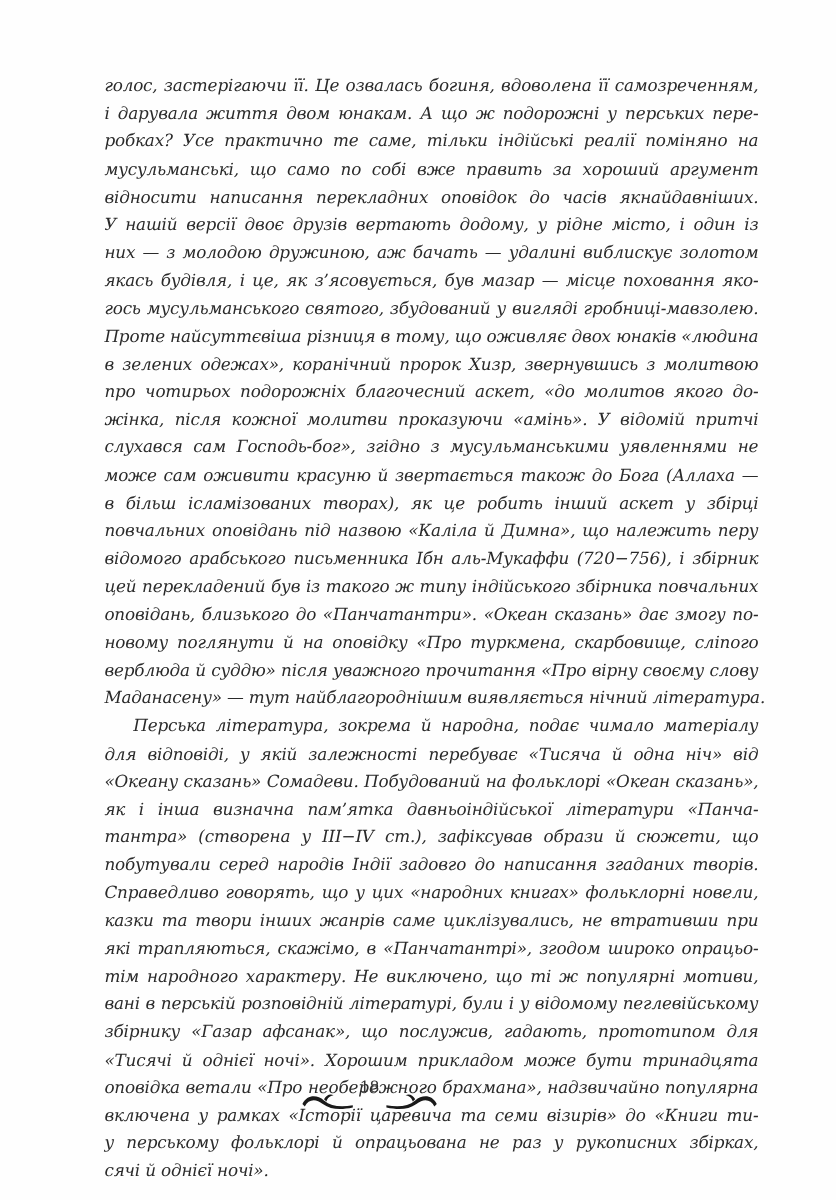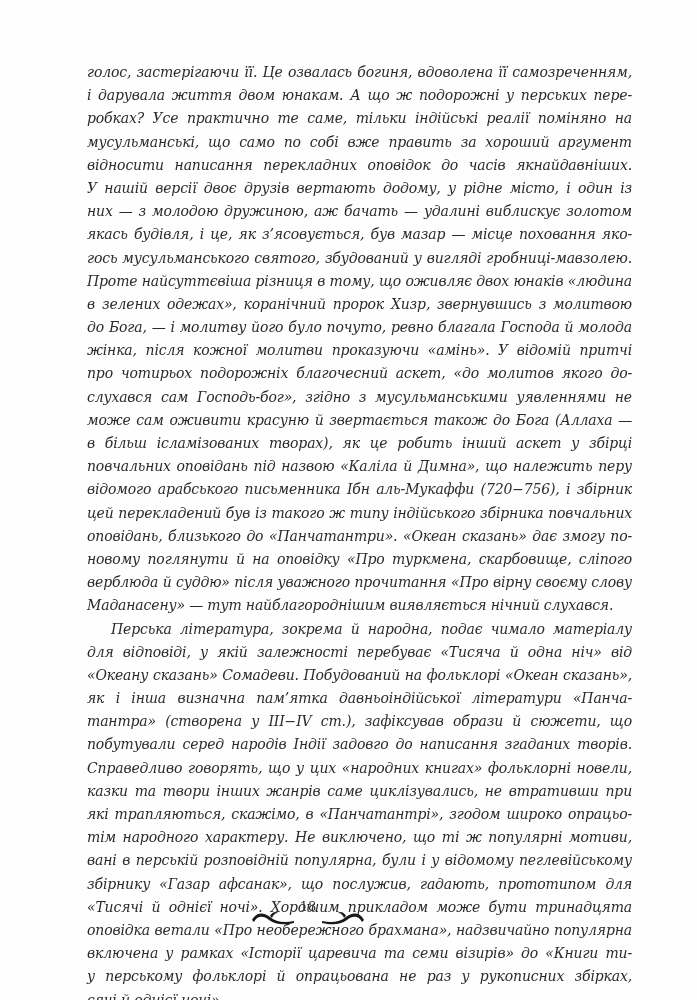--- a/index.html
+++ b/index.html
@@ -76,46 +76,45 @@
     <span class="line">і дарувала життя двом юнакам. А що ж подорожні у перських пере-</span>
     <span class="line">робках? Усе практично те саме, тільки індійські реалії поміняно на</span>
     <span class="line">мусульманські, що само по собі вже править за хороший аргумент</span>
     <span class="line">відносити написання перекладних оповідок до часів якнайдавніших.</span>
     <span class="line">У нашій версії двоє друзів вертають додому, у рідне місто, і один із</span>
     <span class="line">них — з молодою дружиною, аж бачать — удалині виблискує золотом</span>
     <span class="line">якась будівля, і це, як з’ясовується, був мазар — місце поховання яко-</span>
     <span class="line">гось мусульманського святого, збудований у вигляді гробниці-мавзолею.</span>
     <span class="line">Проте найсуттєвіша різниця в тому, що оживляє двох юнаків «людина</span>
     <span class="line">в зелених одежах», коранічний пророк Хизр, звернувшись з молитвою</span>
-    <span class="line">до Бога, — і молитву його було почуто, ревно благала Господа й молода</span>
+    <span class="line">про чотирьох подорожніх благочесний аскет, «до молитов якого до-</span>
     <span class="line">жінка, після кожної молитви проказуючи «амінь». У відомій притчі</span>
-    <span class="line">про чотирьох подорожніх благочесний аскет, «до молитов якого до-</span>
     <span class="line">слухався сам Господь-бог», згідно з мусульманськими уявленнями не</span>
     <span class="line">може сам оживити красуню й звертається також до Бога (Аллаха —</span>
     <span class="line">в більш ісламізованих творах), як це робить інший аскет у збірці</span>
     <span class="line">повчальних оповідань під назвою «Каліла й Димна», що належить перу</span>
     <span class="line">відомого арабського письменника Ібн аль-Мукаффи (720−756), і збірник</span>
     <span class="line">цей перекладений був із такого ж типу індійського збірника повчальних</span>
     <span class="line">оповідань, близького до «Панчатантри». «Океан сказань» дає змогу по-</span>
     <span class="line">новому поглянути й на оповідку «Про туркмена, скарбовище, сліпого</span>
     <span class="line">верблюда й суддю» після уважного прочитання «Про вірну своєму слову</span>
-    <span class="line last">Маданасену» — тут найблагороднішим виявляється нічний слухався.</span>
+    <span class="line last">Маданасену» — тут найблагороднішим виявляється нічний література.</span>
   </div>
   <div>
     <span class="line indent">Перська література, зокрема й народна, подає чимало матеріалу</span>
     <span class="line">для відповіді, у якій залежності перебуває «Тисяча й одна ніч» від</span>
     <span class="line">«Океану сказань» Сомадеви. Побудований на фольклорі «Океан сказань»,</span>
     <span class="line">як і інша визначна пам’ятка давньоіндійської літератури «Панча-</span>
     <span class="line">тантра» (створена у III−IV ст.), зафіксував образи й сюжети, що</span>
     <span class="line">побутували серед народів Індії задовго до написання згаданих творів.</span>
     <span class="line">Справедливо говорять, що у цих «народних книгах» фольклорні новели,</span>
     <span class="line">казки та твори інших жанрів саме циклізувались, не втративши при</span>
     <span class="line">які трапляються, скажімо, в «Панчатантрі», згодом широко опрацьо-</span>
     <span class="line">тім народного характеру. Не виключено, що ті ж популярні мотиви,</span>
-    <span class="line">вані в перській розповідній популярна, були і у відомому пеглевійському</span>
+    <span class="line">вані в перській розповідній літературі, були і у відомому пеглевійському</span>
     <span class="line">збірнику «Газар афсанак», що послужив, гадають, прототипом для</span>
     <span class="line">«Тисячі й однієї ночі». Хорошим прикладом може бути тринадцята</span>
     <span class="line">оповідка ветали «Про необережного брахмана», надзвичайно популярна</span>
     <span class="line">включена у рамках «Історії царевича та семи візирів» до «Книги ти-</span>
     <span class="line">у перському фольклорі й опрацьована не раз у рукописних збірках,</span>
     <span class="line last">сячі й однієї ночі».</span>
   </div>
 </div>
 
 <div class="footer">

